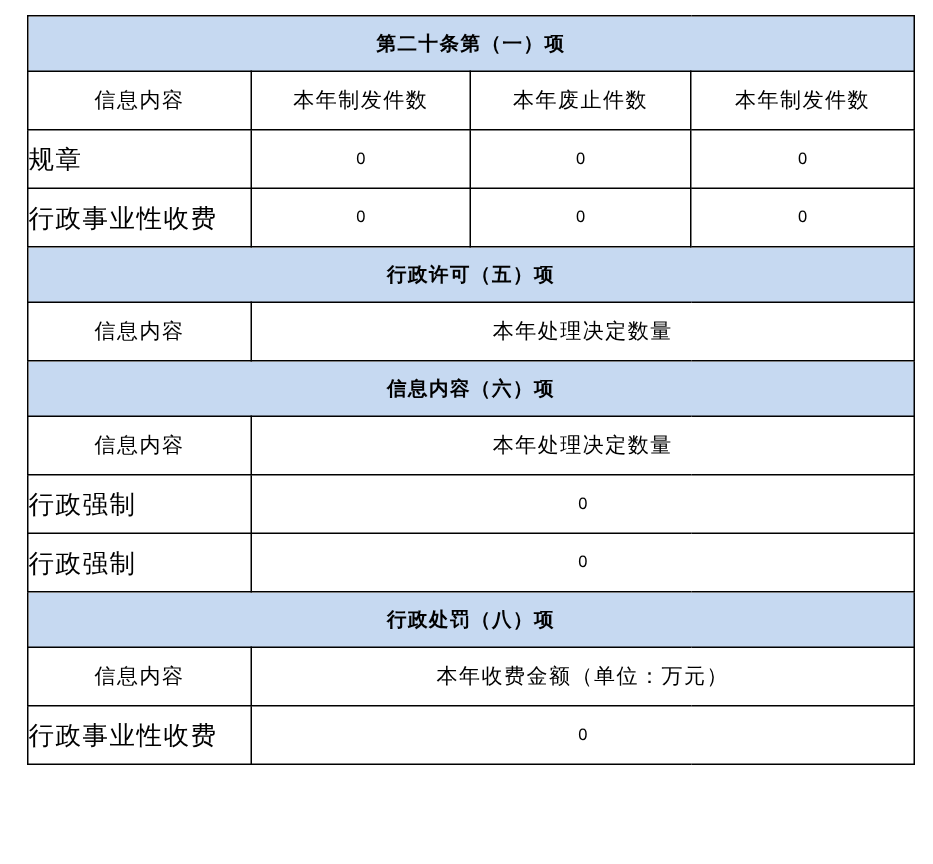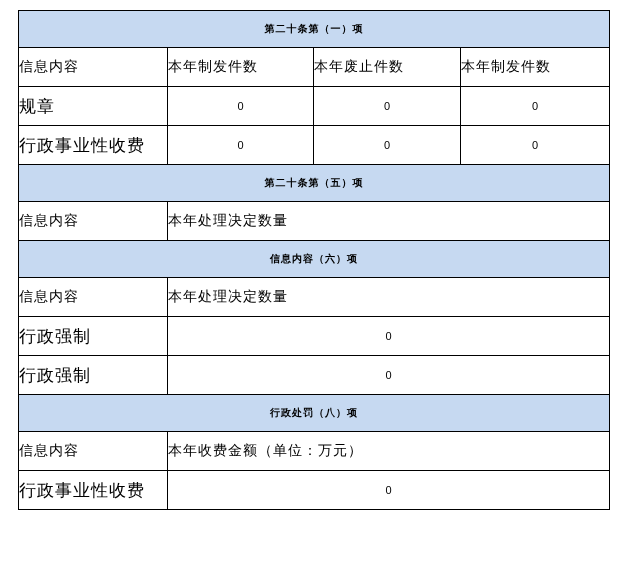--- a/index.html
+++ b/index.html
@@ -26,26 +26,26 @@
     padding: 0;
     overflow: hidden;
     white-space: nowrap;
   }
   tr.title-row { height: 37px; }
   tr.title-row td {
     background: #c6d9f1;
     text-align: center;
     vertical-align: middle;
     font-weight: bold;
-    font-size: 10px;
+    font-size: 13px;
     letter-spacing: 1px;
   }
   tr.data-row { height: 39px; }
   td.head {
-    text-align: left;
+    text-align: center;
     vertical-align: middle;
     font-size: 14px;
     letter-spacing: 1px;
   }
   td.label {
     text-align: left;
     vertical-align: middle;
     font-size: 17px;
     padding-left: 10px;
     letter-spacing: 1px;
@@ -85,21 +85,21 @@
       <td class="val">0</td>
     </tr>
     <tr class="data-row">
       <td class="label">行政事业性收费</td>
       <td class="val">0</td>
       <td class="val">0</td>
       <td class="val">0</td>
     </tr>
 
     <tr class="title-row">
-      <td colspan="4">第二十条第（五）项</td>
+      <td colspan="4">行政许可（五）项</td>
     </tr>
     <tr class="data-row">
       <td class="head">信息内容</td>
       <td class="head" colspan="3">本年处理决定数量</td>
     </tr>
 
     <tr class="title-row">
       <td colspan="4">信息内容（六）项</td>
     </tr>
     <tr class="data-row">

